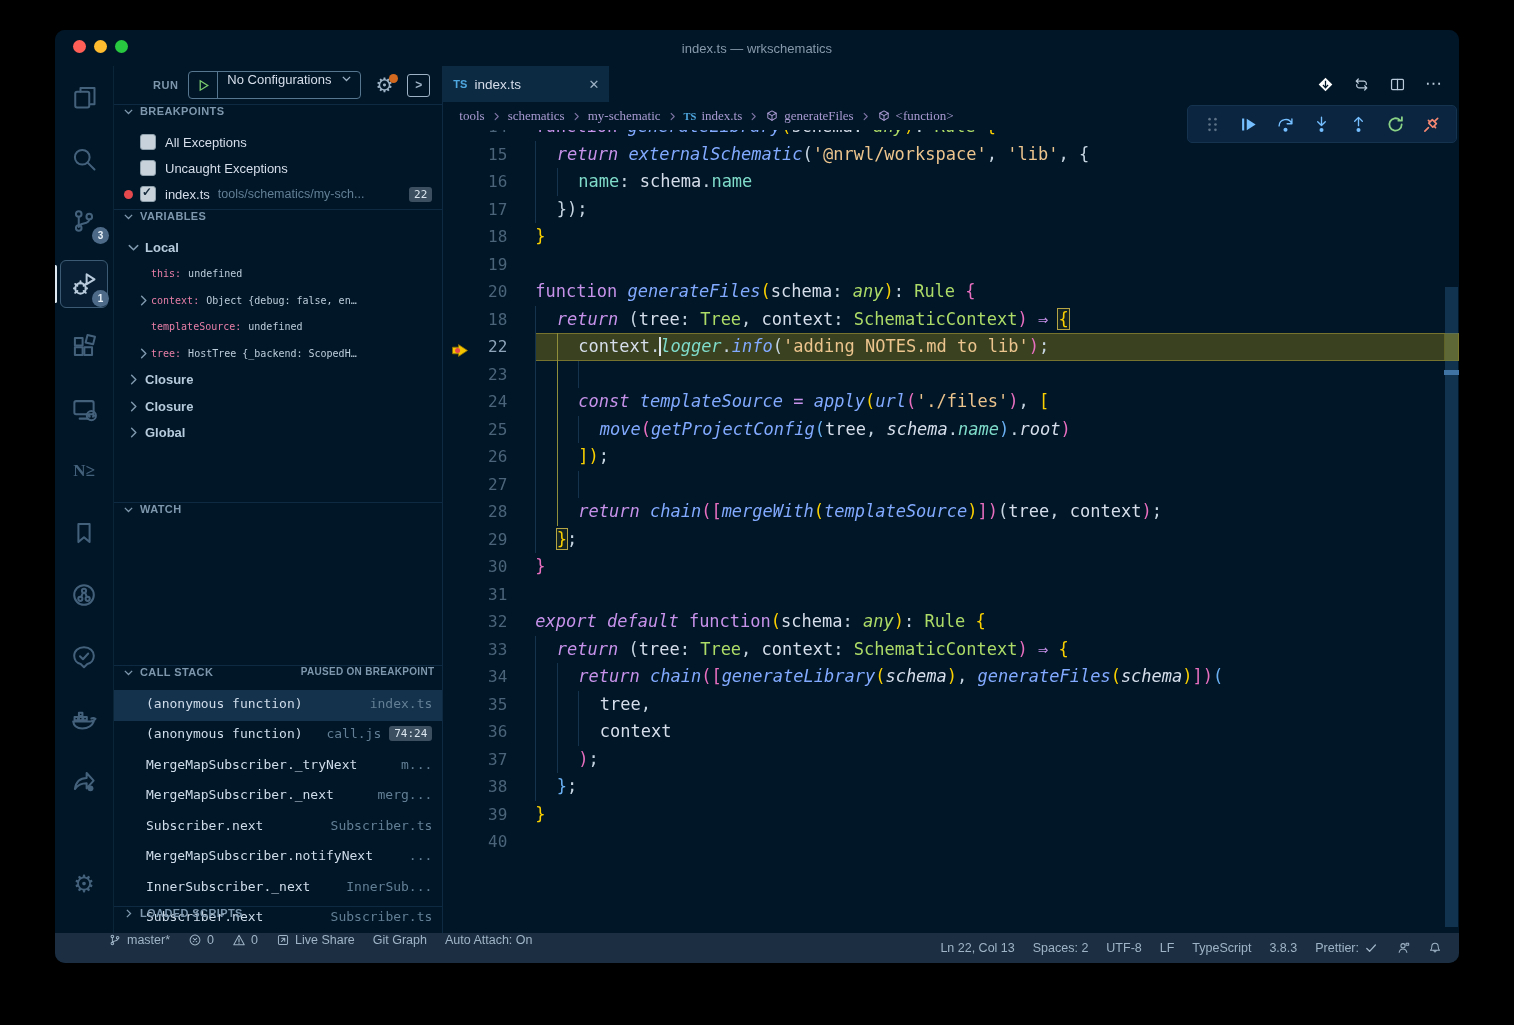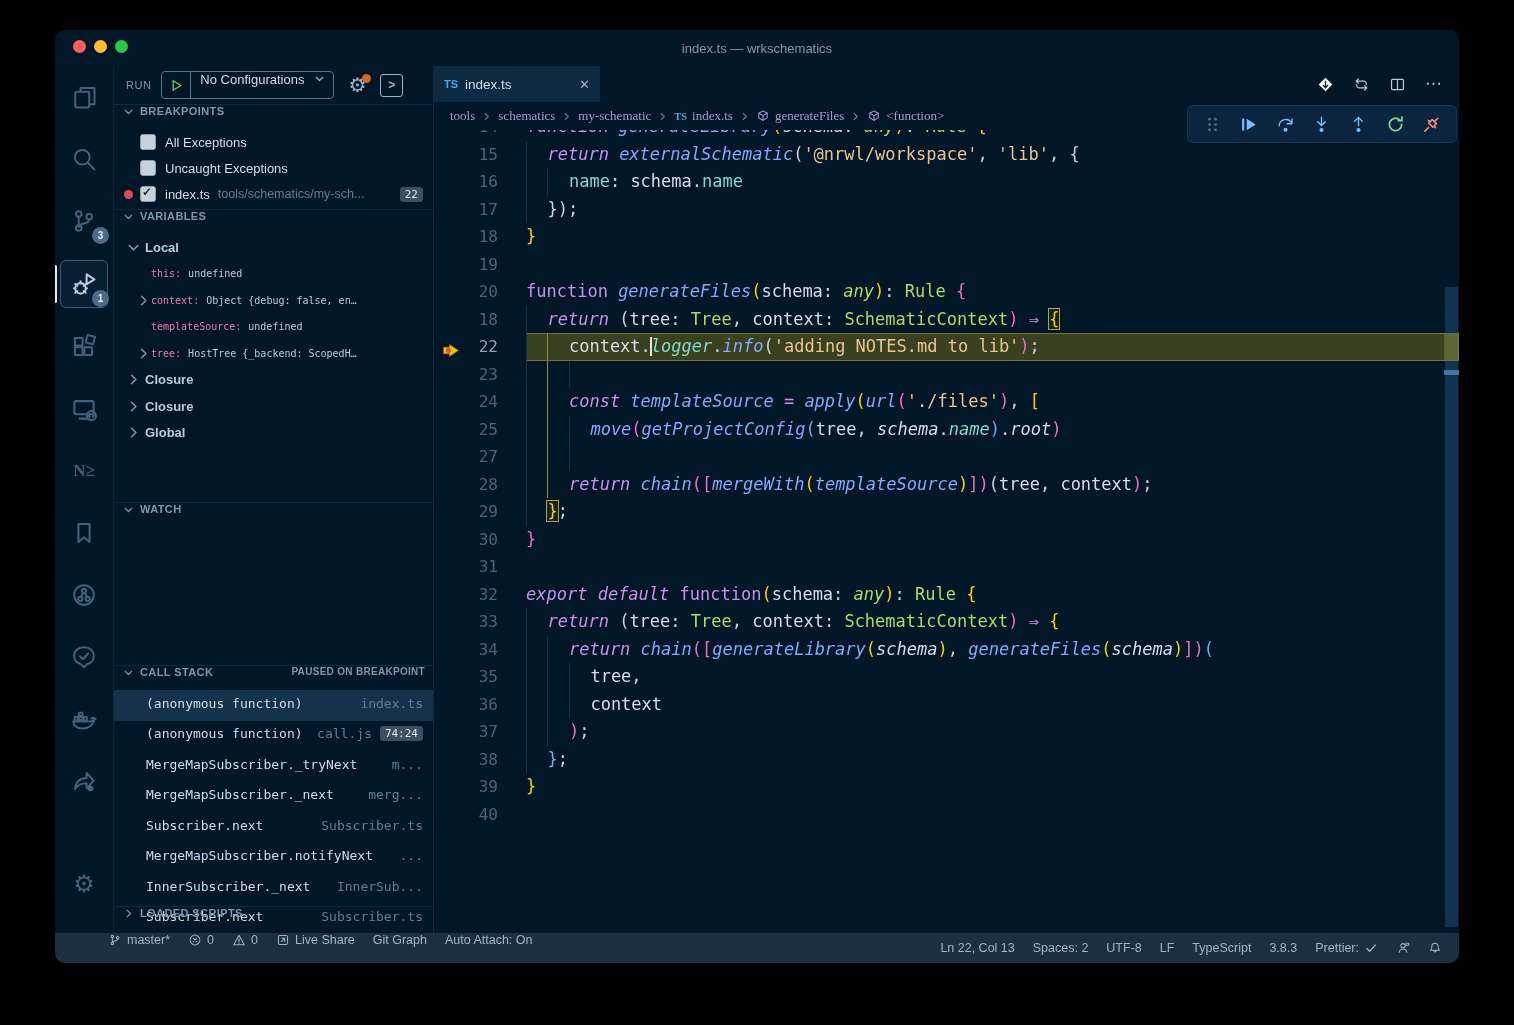--- a/index.html
+++ b/index.html
@@ -17,21 +17,21 @@
   .act-item{position:relative;width:46px;height:46px;margin-bottom:16px;display:flex;align-items:center;justify-content:center;color:#44617c;cursor:pointer;}
   .act-item svg{width:28px;height:28px;}
   .act-item.active{color:#b9cbdc;border:1px solid #3d5a74;border-radius:6px;background:#081f33;}
   .act-item.active::before{content:"";position:absolute;left:-7px;top:4px;bottom:4px;width:3px;border-radius:2px;background:#dfe9f2;}
   .act-badge{position:absolute;right:-2px;bottom:0px;min-width:17px;height:17px;border-radius:9px;background:#4a6largely;background:#4b6largely;background:#4d6b88;color:#e9f1f8;font-size:10px;font-weight:bold;display:flex;align-items:center;justify-content:center;}
   .act-gear{margin-top:auto;}
   .nx-glyph{font-size:17px;font-weight:bold;font-family:"Liberation Serif",serif;}
   
   .sidebar{flex:0 0 319px;display:flex;flex-direction:column;border-right:1px solid #0e2a42;min-height:0;font-size:13px;color:#c8d6e2;}
   .run-row{flex:0 0 38px;display:flex;align-items:center;padding:0 12px;}
-  .run-label{font-size:11px;font-weight:normal;letter-spacing:.5px;color:#7e97ac;}
+  .run-label{font-size:11px;font-weight:bold;letter-spacing:.5px;color:#7e97ac;margin-left:27px;}
   .run-dd{display:flex;align-items:flex-start;height:26px;border:1px solid #56758f;border-radius:4px;margin-left:10px;overflow:hidden;}
   .run-play{width:28px;height:100%;display:flex;align-items:center;justify-content:center;color:#79c96e;border-right:1px solid #56758f;}
   .run-play svg{width:15px;height:15px;}
   .run-config{padding:0 9px;color:#d6deeb;font-size:13px;white-space:nowrap;}
   .run-dd .chev{color:#9db2c4;margin-right:7px;display:flex}
   .chev svg{width:13px;height:13px}
   .run-gear{position:relative;margin-left:14px;color:#9db2c4;font-size:20px;line-height:1;cursor:pointer;}
   .gear-dot{position:absolute;top:-1px;right:-5px;width:9px;height:9px;border-radius:50%;background:#d2691e;}
   .run-console{margin-left:14px;width:21px;height:21px;border:1.6px solid #9db2c4;border-radius:3px;color:#9db2c4;display:flex;align-items:center;justify-content:center;font-size:12px;font-weight:bold;cursor:pointer;}
   .sec{border-top:1px solid #0e2a42;display:flex;flex-direction:column;min-height:0;}
@@ -612,20 +612,26 @@
               <div class="ct"><span class="gd"></span><span class="gd ag"></span><span class="tk kw">const </span><span class="tk fn">templateSource</span><span class="tk kw"> = </span><span class="tk fn">apply</span><span class="tk y">(</span><span class="tk fn">url</span><span class="tk pk">(</span><span class="tk st">'./files'</span><span class="tk pk">)</span><span class="tk p">, </span><span class="tk y">[</span></div>
             </div>
             <div class="cl">
               <div class="gut">
                 <span class="ln">25</span>
               </div>
               <div class="ct"><span class="gd"></span><span class="gd ag"></span><span class="gd"></span><span class="tk fn">move</span><span class="tk pk">(</span><span class="tk fn">getProjectConfig</span><span class="tk bl">(</span><span class="tk w">tree</span><span class="tk p">, </span><span class="tk wi">schema</span><span class="tk p">.</span><span class="tk tli">name</span><span class="tk bl">)</span><span class="tk p">.</span><span class="tk wi">root</span><span class="tk pk">)</span></div>
             </div>
             <div class="cl">
               <div class="gut">
+                <span class="ln">26</span>
+              </div>
+              <div class="ct"><span class="gd"></span><span class="gd ag"></span><span class="tk y">]</span><span class="tk y">)</span><span class="tk p">;</span></div>
+            </div>
+            <div class="cl">
+              <div class="gut">
                 <span class="ln">27</span>
               </div>
               <div class="ct"><span class="gd"></span><span class="gd ag"></span><span class="gd"></span></div>
             </div>
             <div class="cl">
               <div class="gut">
                 <span class="ln">28</span>
               </div>
               <div class="ct"><span class="gd"></span><span class="gd ag"></span><span class="tk kw">return </span><span class="tk fn">chain</span><span class="tk pk">(</span><span class="tk pk">[</span><span class="tk fn">mergeWith</span><span class="tk y">(</span><span class="tk fn">templateSource</span><span class="tk y">)</span><span class="tk pk">]</span><span class="tk pk">)</span><span class="tk p">(</span><span class="tk w">tree</span><span class="tk p">, </span><span class="tk w">context</span><span class="tk pk">)</span><span class="tk p">;</span></div>
             </div>

